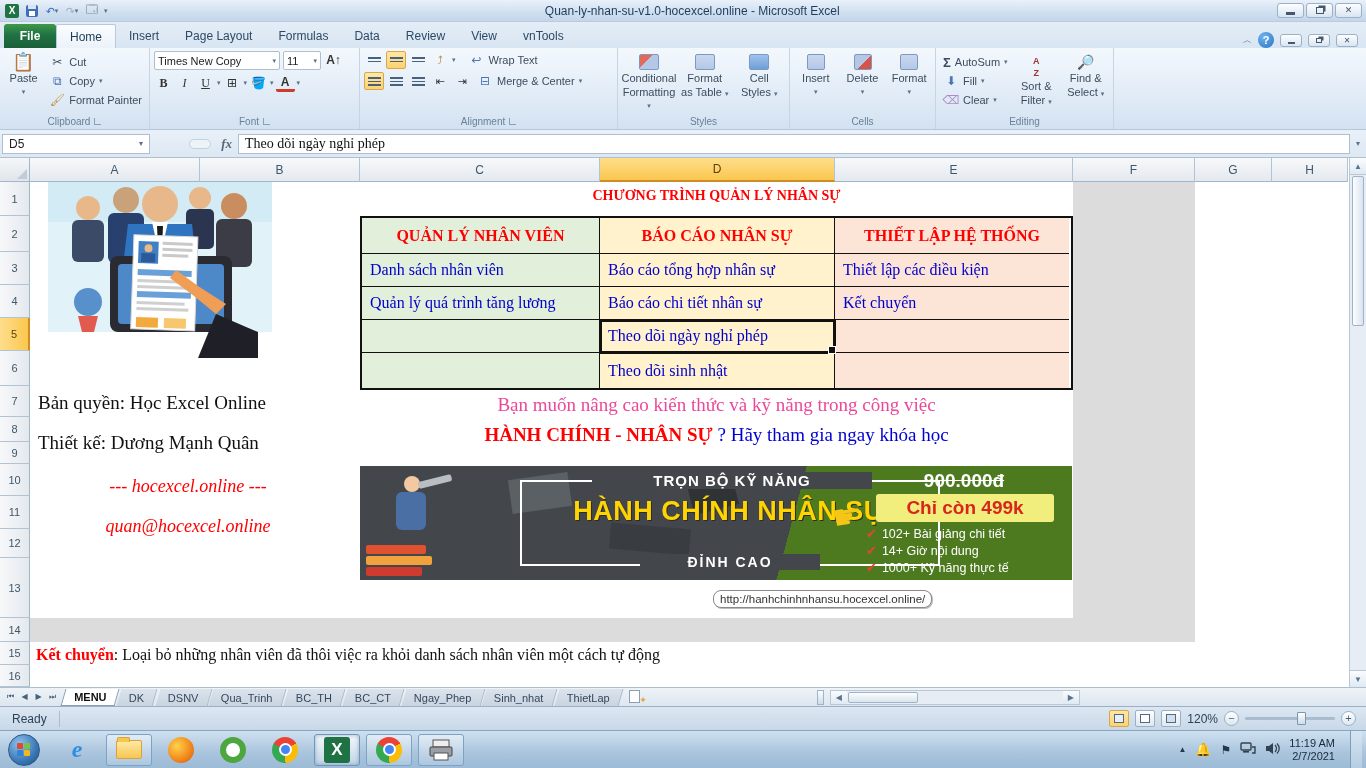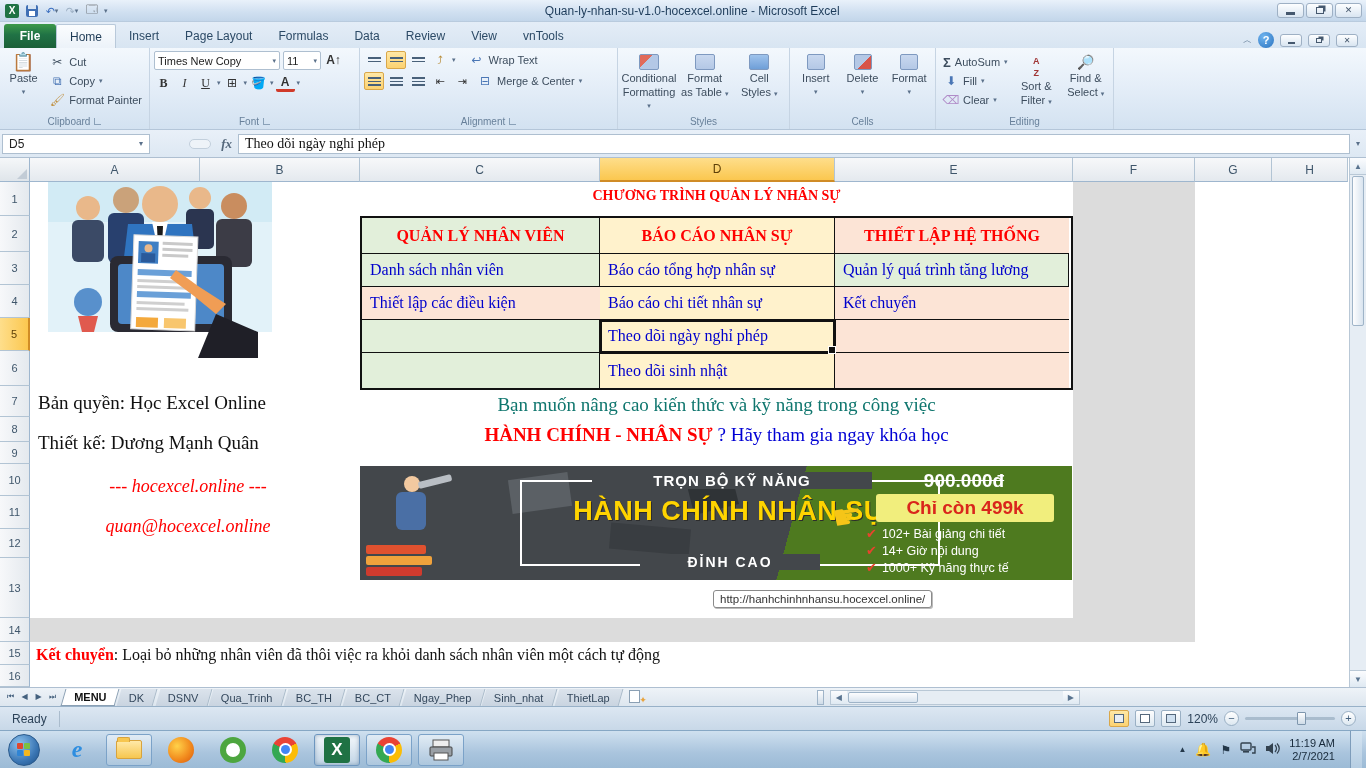--- a/index.html
+++ b/index.html
@@ -123,21 +123,21 @@
   .credits1{position:absolute;left:8px;top:210px;width:300px;font-family:"Liberation Serif",serif;
     font-size:19px;color:#111}
   .credits2{position:absolute;left:8px;top:250px;width:300px;font-family:"Liberation Serif",serif;
     font-size:19px;color:#111}
   .credits3{position:absolute;left:8px;top:294px;width:300px;text-align:center;font-family:"Liberation Serif",serif;
     font-size:18px;color:#f00;font-style:italic}
   .credits4{position:absolute;left:8px;top:334px;width:300px;text-align:center;font-family:"Liberation Serif",serif;
     font-size:18px;color:#f00;font-style:italic}
 
   .promo1{position:absolute;left:330px;top:212px;width:713px;text-align:center;
-    font-family:"Liberation Serif",serif;font-size:19px;color:#0f766e}
+    font-family:"Liberation Serif",serif;font-size:19px;color:#ec4899}
   .promo2{position:absolute;left:330px;top:242px;width:713px;text-align:center;
     font-family:"Liberation Serif",serif;font-size:19px;color:#0000d4}
   .promo2 .red{color:#f00;font-weight:bold}
 
   
   .banner{position:absolute;left:330px;top:284px;width:712px;height:114px;background:#43474b;overflow:hidden}
   .banner .greenside{position:absolute;right:0;top:0;width:330px;height:114px;
     background:linear-gradient(105deg,transparent 18%,#4e7a1f 18%)}
   .banner .deco1{position:absolute;left:150px;top:10px;width:60px;height:34px;background:#5b6065;transform:rotate(-8deg)}
   .banner .deco2{position:absolute;left:250px;top:60px;width:80px;height:26px;background:#393d41;transform:rotate(5deg)}
@@ -157,21 +157,21 @@
   .bullet{display:flex;gap:5px;color:#fff;font-size:12.5px;align-items:center}
   .bullet .chk{color:#e8432d;font-weight:bold;font-size:13px}
   .hand{position:absolute;right:210px;top:30px;font-size:34px;color:#f5c518;transform:rotate(-8deg)}
   .books{position:absolute;left:6px;bottom:4px;width:66px}
   .books div{height:9px;border-radius:2px;margin-top:2px}
   .guy-head{position:absolute;left:44px;top:10px;width:16px;height:16px;border-radius:50%;background:#f2c9a0}
   .guy-body{position:absolute;left:36px;top:26px;width:30px;height:38px;border-radius:6px;background:#4a6fa5}
   .scope{position:absolute;left:58px;top:12px;width:34px;height:7px;background:#b9bec4;transform:rotate(-14deg);border-radius:2px}
 
   .urlbox{position:absolute;left:683px;top:408px;height:18px;padding:0 6px;background:#fff;
-    border:1px solid #8a8a8a;border-radius:3px;box-shadow:1px 1px 0 #bbb;display:flex;align-items:center;
+    border:1px solid #8a8a8a;border-radius:8px;box-shadow:1px 1px 0 #bbb;display:flex;align-items:center;
     font-size:11.5px;color:#333}
   .note{position:absolute;left:6px;top:464px;width:1000px;font-family:"Liberation Serif",serif;
     font-size:16px;color:#111}
   .note .red{color:#f00;font-weight:bold}
 
   
   .illus{position:absolute;left:18px;top:0;width:224px;height:176px}
 
   
   .vscroll{position:absolute;right:0;top:0;width:17px;height:529px;background:#e6edf4;border-left:1px solid #b9c8d6}
@@ -587,23 +587,23 @@
 
       <div class="sheet-title">CHƯƠNG TRÌNH QUẢN LÝ NHÂN SỰ</div>
 
       <div class="menu-table">
         <div class="mt hd bg-g">QUẢN LÝ NHÂN VIÊN</div>
         <div class="mt hd bg-y">BÁO CÁO NHÂN SỰ</div>
         <div class="mt hd bg-p lastc">THIẾT LẬP HỆ THỐNG</div>
 
         <div class="mt bg-g">Danh sách nhân viên</div>
         <div class="mt bg-y">Báo cáo tổng hợp nhân sự</div>
+        <div class="mt bg-p lastc">Thiết lập các điều kiện</div>
+
         <div class="mt bg-g">Quản lý quá trình tăng lương</div>
-
-        <div class="mt bg-p lastc">Thiết lập các điều kiện</div>
         <div class="mt bg-y">Báo cáo chi tiết nhân sự</div>
         <div class="mt bg-p lastc">Kết chuyển</div>
 
         <div class="mt bg-g"></div>
         <div class="mt bg-y selcell">Theo dõi ngày nghỉ phép</div>
         <div class="mt bg-p lastc"></div>
 
         <div class="mt bg-g lastr"></div>
         <div class="mt bg-y lastr">Theo dõi sinh nhật</div>
         <div class="mt bg-p lastc lastr"></div>

